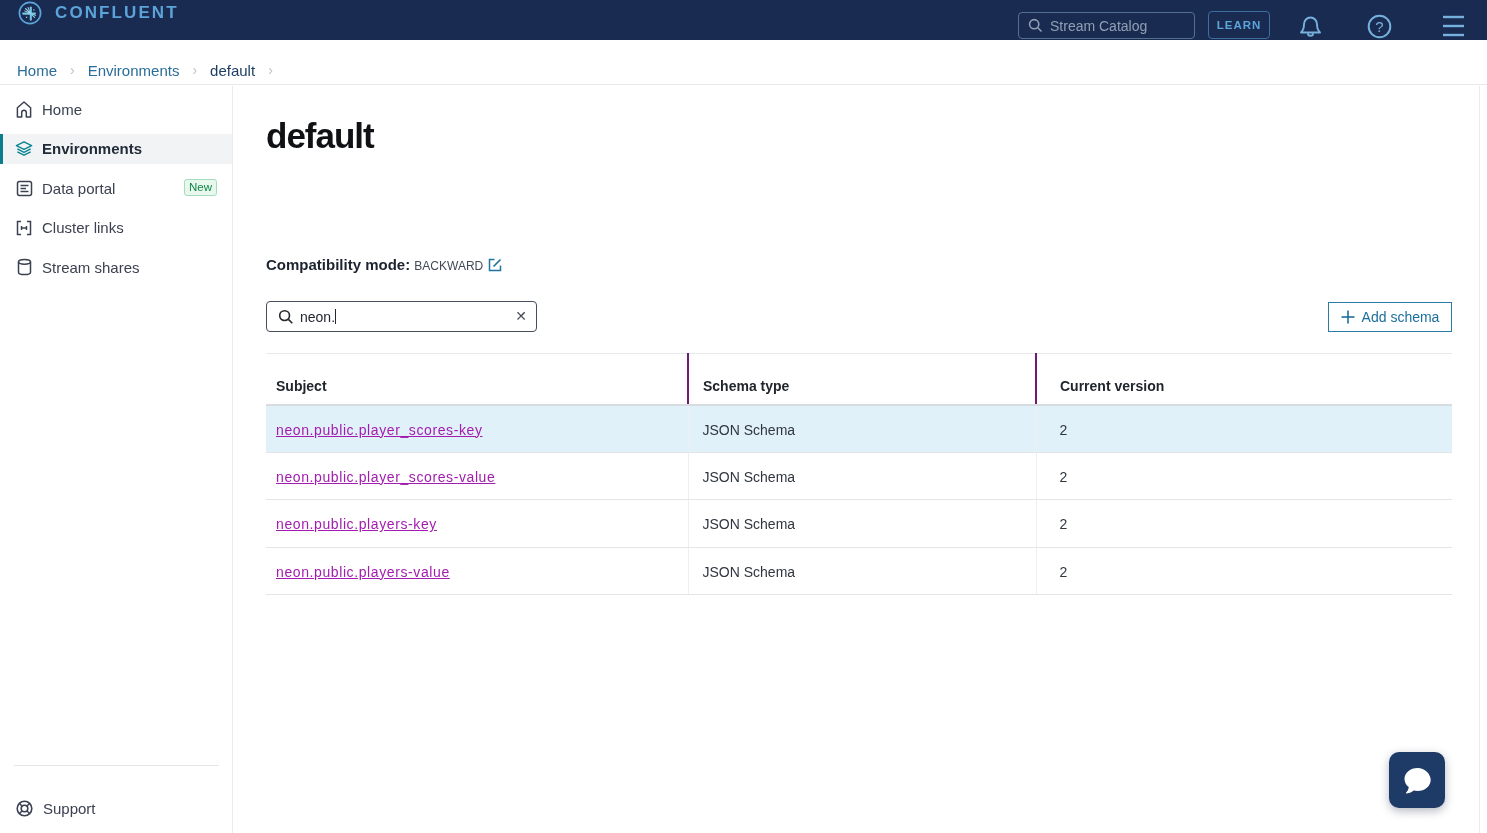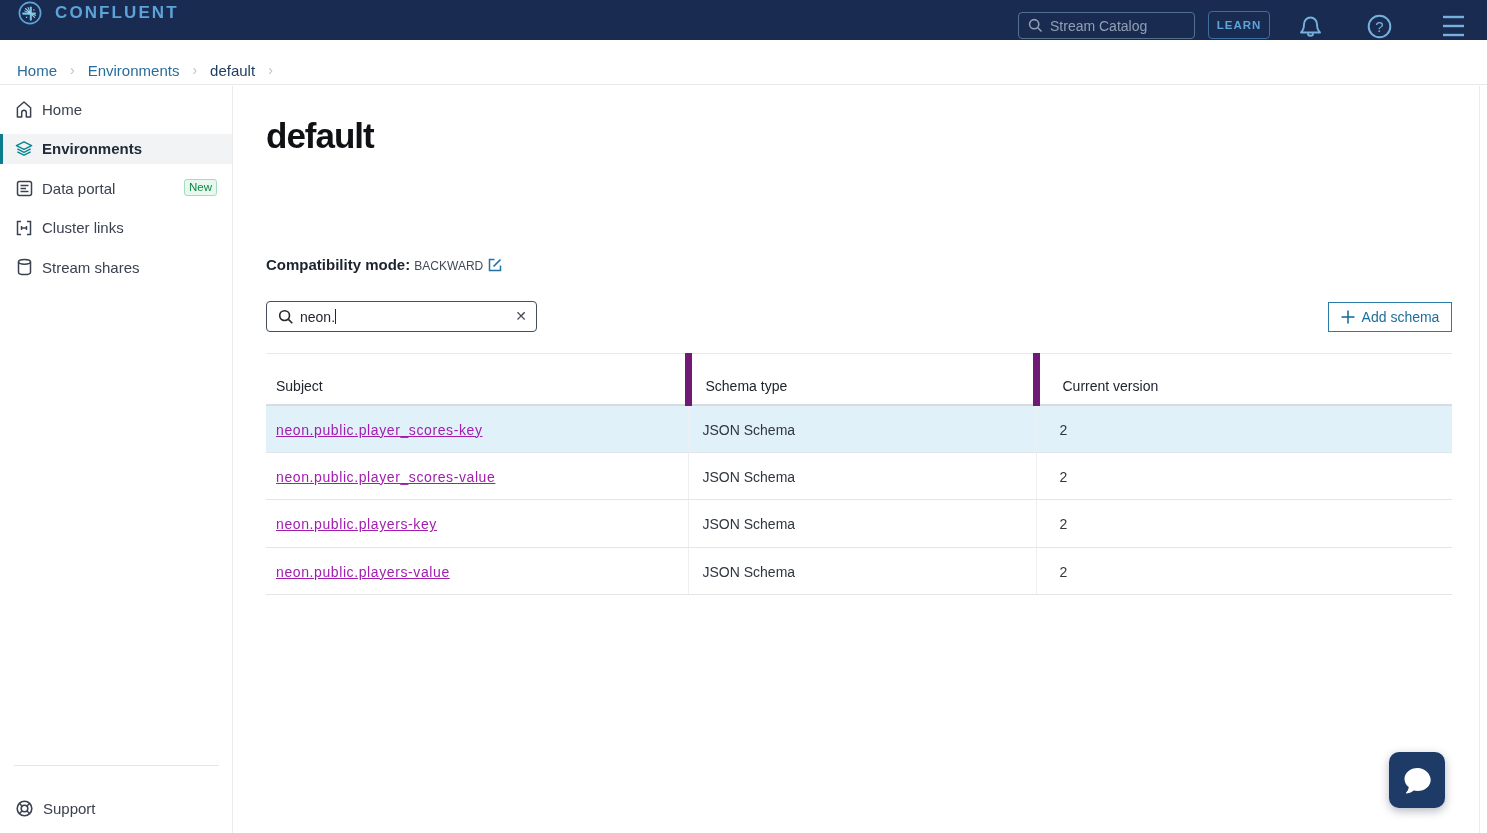--- a/index.html
+++ b/index.html
@@ -64,24 +64,24 @@
 .filter .ftext { font-size:14px; color:#23272e; }
 .caret { display:inline-block; width:1px; height:15px; background:#23272e; vertical-align:-3px; }
 .fclear { position:absolute; right:9px; top:6px; color:#4a4f57; font-size:14px; }
 .addbtn { position:absolute; left:1094px; top:216px; width:124px; height:30px;
   border:1px solid #2a7ba5; border-radius:0; color:#1b6f9c; font-size:14px;
   display:flex; align-items:center; justify-content:center; background:#fff; }
 
 
 table { position:absolute; left:32px; top:267px; width:1186px;
   border-collapse:collapse; font-size:14px; }
-th { text-align:left; font-weight:normal; color:#21262e; height:51px;
+th { text-align:left; font-weight:bold; color:#21262e; height:51px;
   border-top:1px solid #e7e9eb; border-bottom:2px solid #d8dbdf;
   padding:14px 0 0 10px; vertical-align:middle; }
-th + th { border-left:7px solid #701a75; }
+th + th { border-left:2px solid #701a75; }
 td + td { border-left:1px solid #edeff2; }
 td { height:47.5px; border-bottom:1px solid #e3e6e9; padding-left:10px; padding-top:2px; color:#30363f; }
 td.c2, th.h2 { padding-left:14px; }
 td.c3, th.h3 { padding-left:23px; }
 tr.hl td { background:#e1f1fa; }
 td a { color:#a21caf; letter-spacing:0.6px; }
 .col1 { width:422px; } .col2 { width:348px; } .col3 { width:416px; }
 
 .chat { position:absolute; left:1389px; top:752px; width:56px; height:56px;
   background:#1e3a66; border-radius:10px; box-shadow:0 3px 10px rgba(40,50,80,.35);

